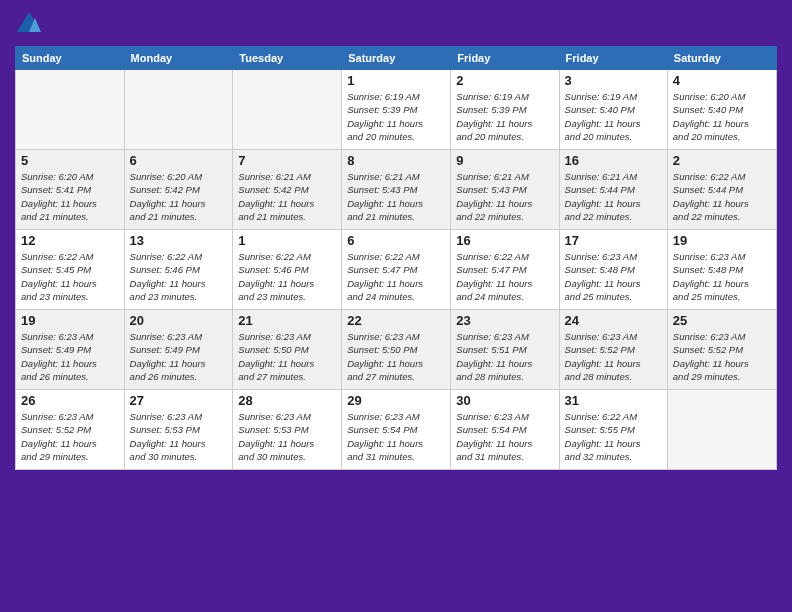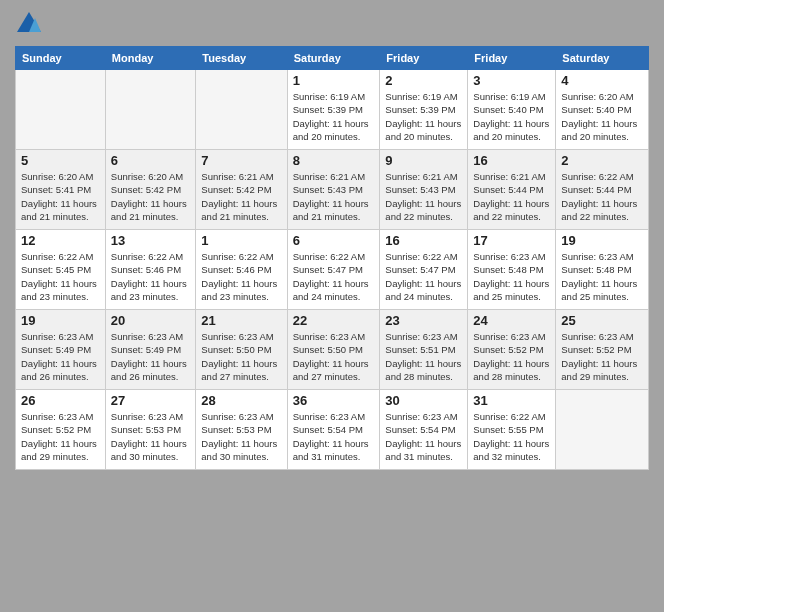--- a/index.html
+++ b/index.html
@@ -4,23 +4,23 @@
   <style>
     * { margin: 0; padding: 0; box-sizing: border-box; }
     body {
       font-family: Arial, sans-serif;
       background: #fff;
       width: 792px;
       height: 612px;
       overflow: hidden;
     }
     .page {
-      width: 664px;
+      width: 792px;
       height: 612px;
-      background: #a3a3a3;
+      background: #4c1d95;
       padding: 10px 15px;
     }
     .header {
       display: flex;
       align-items: flex-start;
       justify-content: space-between;
       margin-bottom: 8px;
     }
     .logo {
       display: flex;
@@ -78,20 +78,21 @@
     .day-num {
       font-size: 13px;
       font-weight: bold;
       color: #222;
       margin-bottom: 2px;
     }
     .day-info {
       font-size: 9.5px;
       color: #333;
       line-height: 1.4;
+      font-style: italic;
     }
     .row-shaded td {
       background: #f0f0f0;
     }
   </style>
 </head>
 <body>
 
 <div class="page">
   <div class="header">
@@ -326,21 +327,21 @@
 and 30 minutes.</div>
           </td>
           <td>
             <div class="day-num">28</div>
             <div class="day-info" style="white-space: pre-line;">Sunrise: 6:23 AM
 Sunset: 5:53 PM
 Daylight: 11 hours
 and 30 minutes.</div>
           </td>
           <td>
-            <div class="day-num">36</div>
+            <div class="day-num">29</div>
             <div class="day-info" style="white-space: pre-line;">Sunrise: 6:23 AM
 Sunset: 5:54 PM
 Daylight: 11 hours
 and 31 minutes.</div>
           </td>
           <td>
             <div class="day-num">30</div>
             <div class="day-info" style="white-space: pre-line;">Sunrise: 6:23 AM
 Sunset: 5:54 PM
 Daylight: 11 hours

